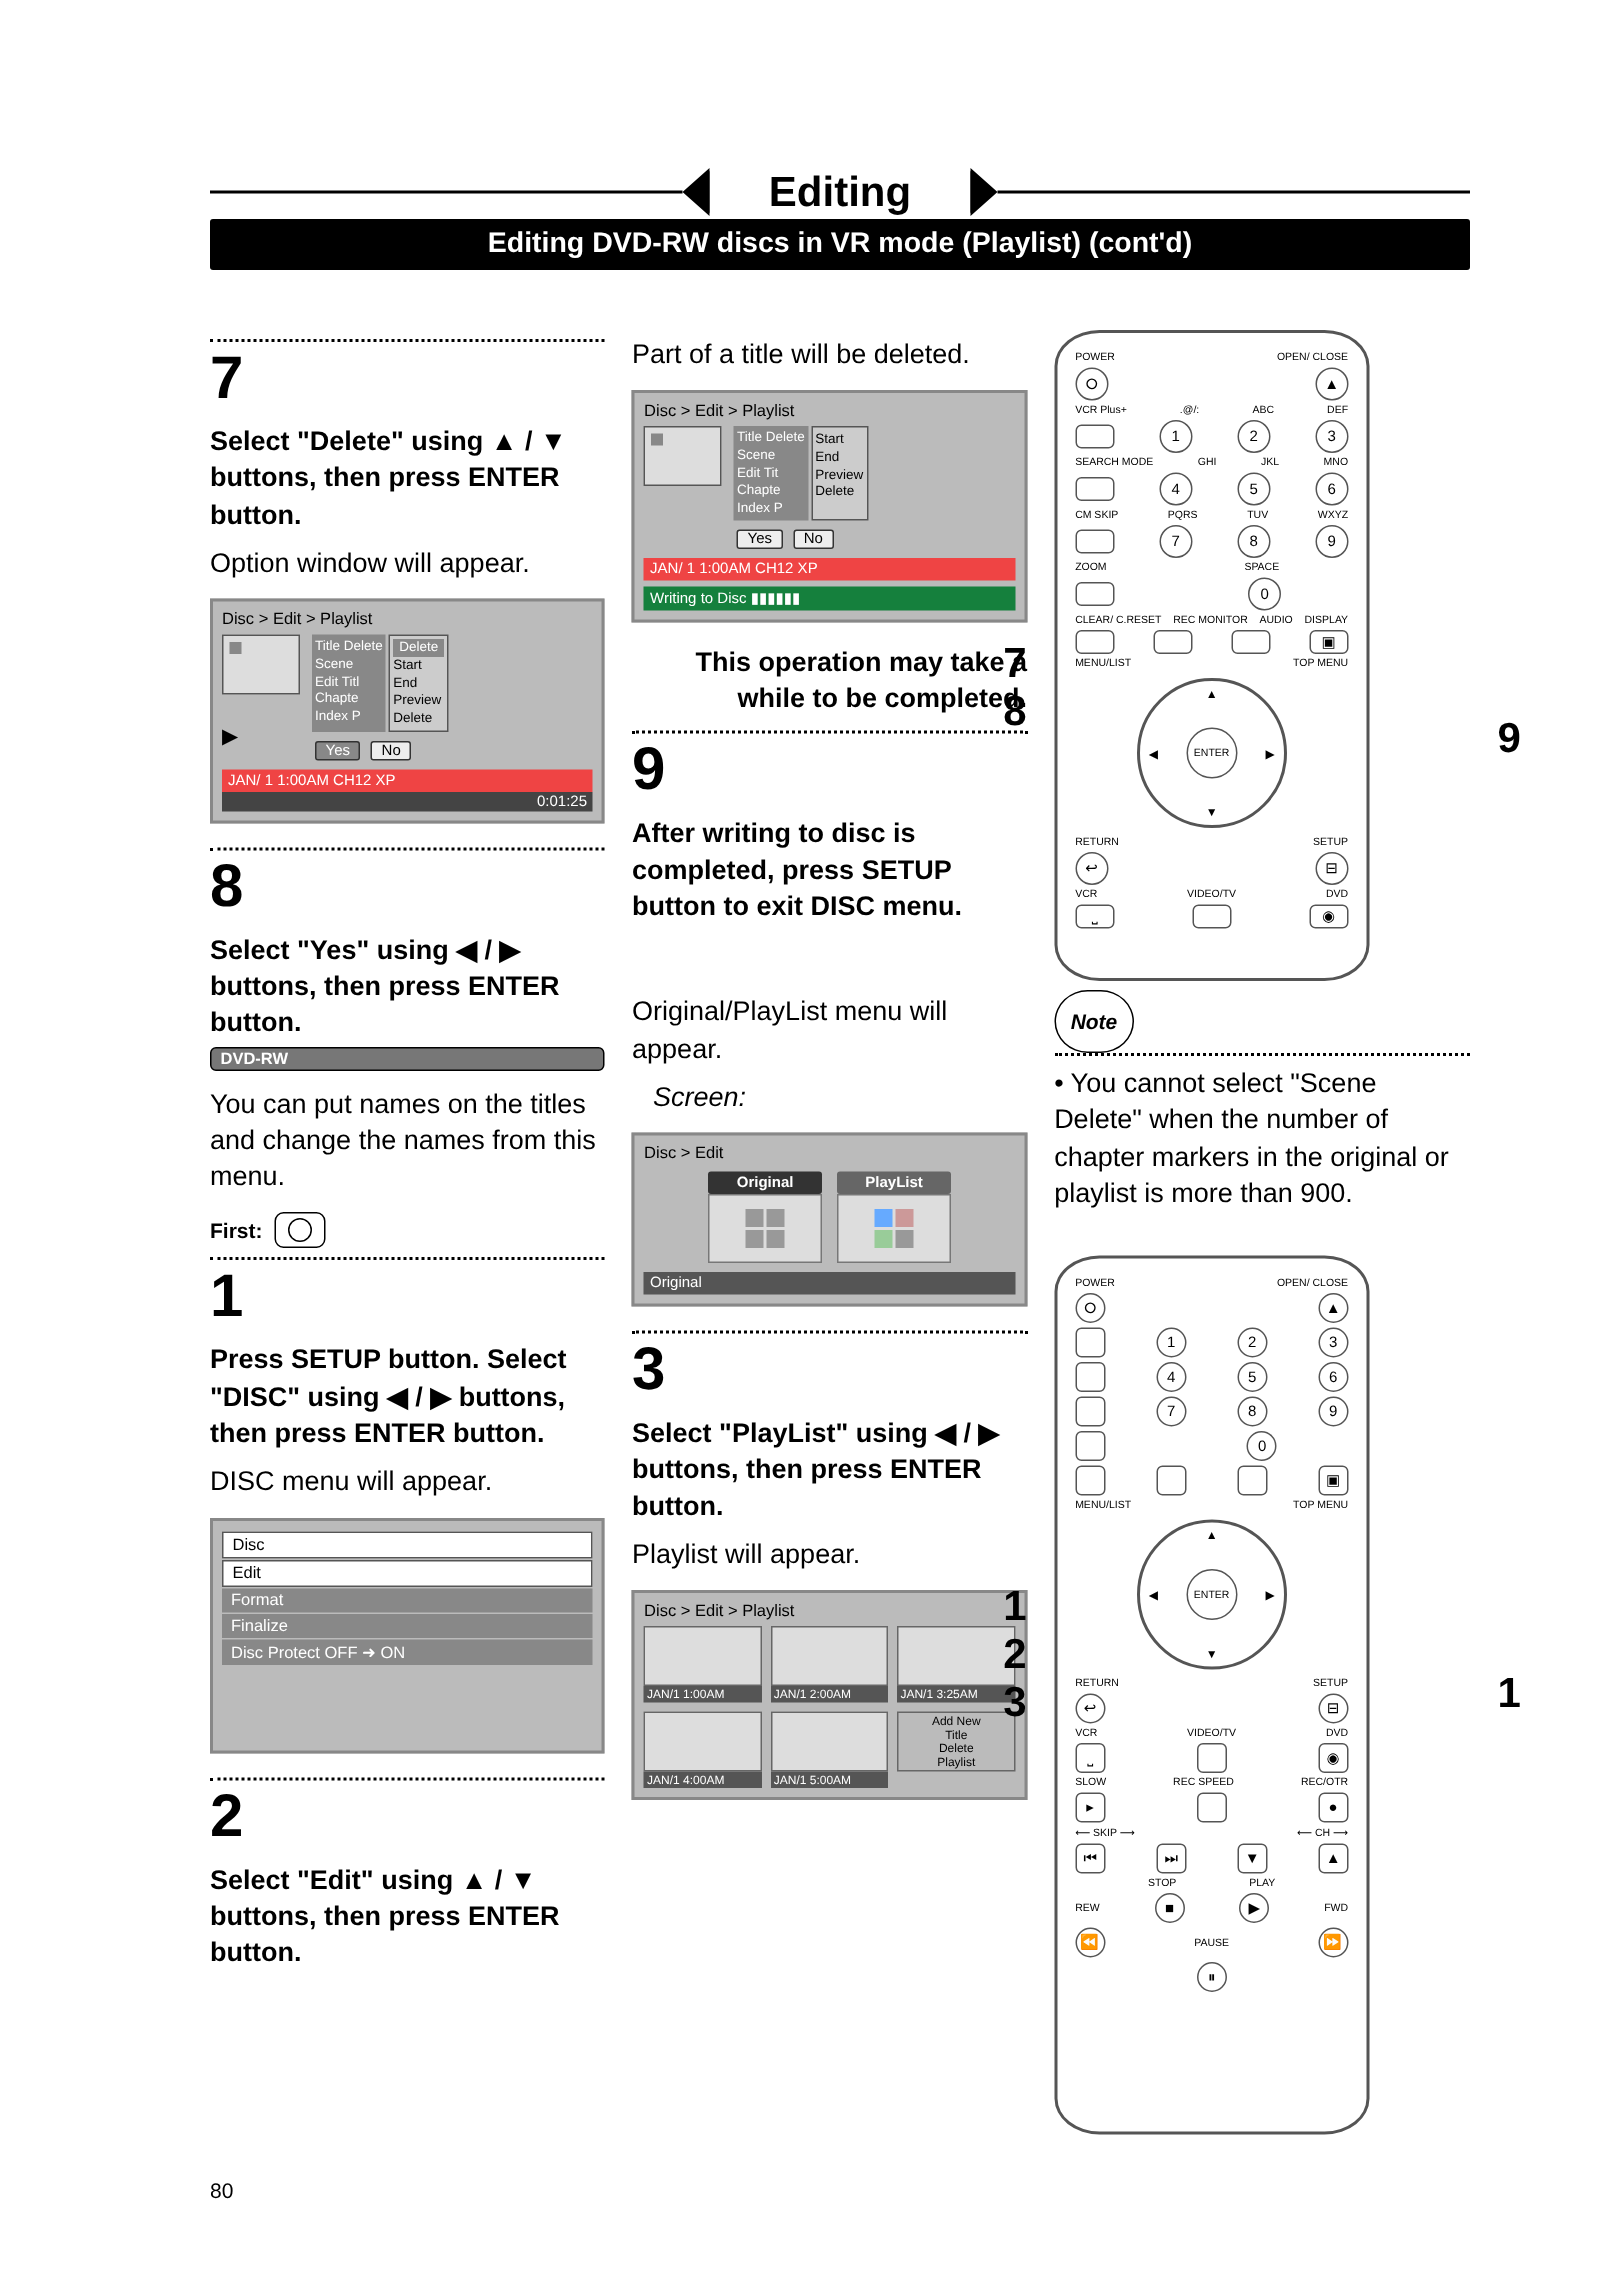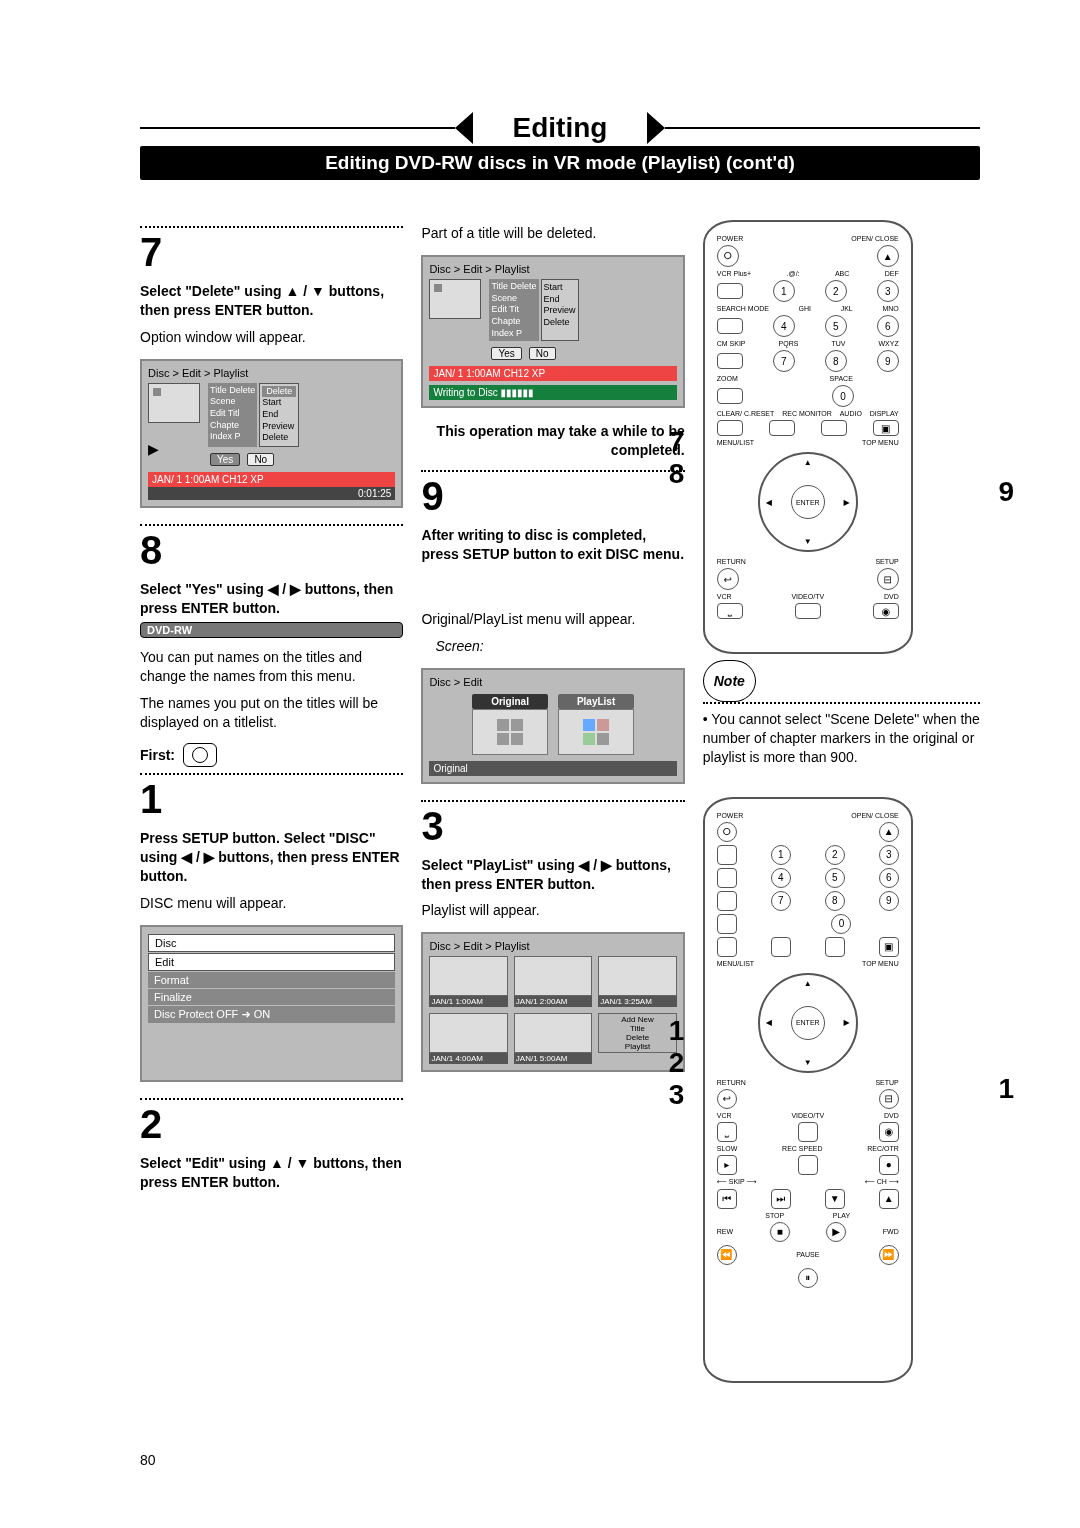--- a/index.html
+++ b/index.html
@@ -48,21 +48,21 @@
     font-size: 19px;
     margin: 0 0 40px 0;
     border-radius: 2px;
   }
   .cols { display: flex; gap: 18px; }
   .col { flex: 1; display: flex; flex-direction: column; }
   .col.narrow { flex: 0.95; }
   .dots { border-top: 2px dotted #000; margin: 6px 0 2px 0; }
   .bignum { font-size: 40px; font-weight: 700; line-height: 1; margin: 2px 0 6px 0; }
   .bold { font-weight: 700; }
-  p { margin: 4px 0; line-height: 1.35; font-size: 14px; }
+  p { margin: 4px 0; line-height: 1.35; font-size: 18px; }
   .section-h { font-weight: 700; font-size: 18px; border-bottom: 2px solid #000; padding-bottom: 6px; margin: 24px 0 10px 0; }
   .dvdrw-badge {
     display:inline-block; border:1.5px solid #000; border-radius:4px; padding:1px 6px; font-size:11px; font-weight:700;
     background:#777; color:#fff; margin-bottom:6px;
   }
   .first-label { font-weight:700; display:inline-flex; align-items:center; gap:8px; margin-top:8px;}
   .disc-icon { width:34px;height:24px;border:1.5px solid #000;border-radius:6px;display:inline-flex;align-items:center;justify-content:center; }
   .disc-icon::after{content:"";width:14px;height:14px;border:1.5px solid #000;border-radius:50%;}
   .screenbox {
     border: 2px solid #888; background:#bbb; padding:6px; font-size:11px; color:#000; width: 100%;
@@ -164,21 +164,20 @@
       <div class="osd-bar">JAN/ 1   1:00AM  CH12     XP</div>
       <div class="osd-time">0:01:25</div>
     </div>
 
     <div class="dots"></div>
     <div class="bignum">8</div>
     <p class="bold">Select "Yes" using ◀ / ▶ buttons, then press ENTER button.</p>
 
     <span class="dvdrw-badge">DVD-RW</span>
     <p>You can put names on the titles and change the names from this menu.</p>
-    <p>The names you put on the titles will be displayed on a titlelist.</p>
     <div class="first-label">
       <span>First:</span>
       <span class="disc-icon"></span>
     </div>
 
     <div class="dots"></div>
     <div class="bignum">1</div>
     <p class="bold">Press SETUP button. Select "DISC" using ◀ / ▶ buttons, then press ENTER button.</p>
     <p>DISC menu will appear.</p>
 

